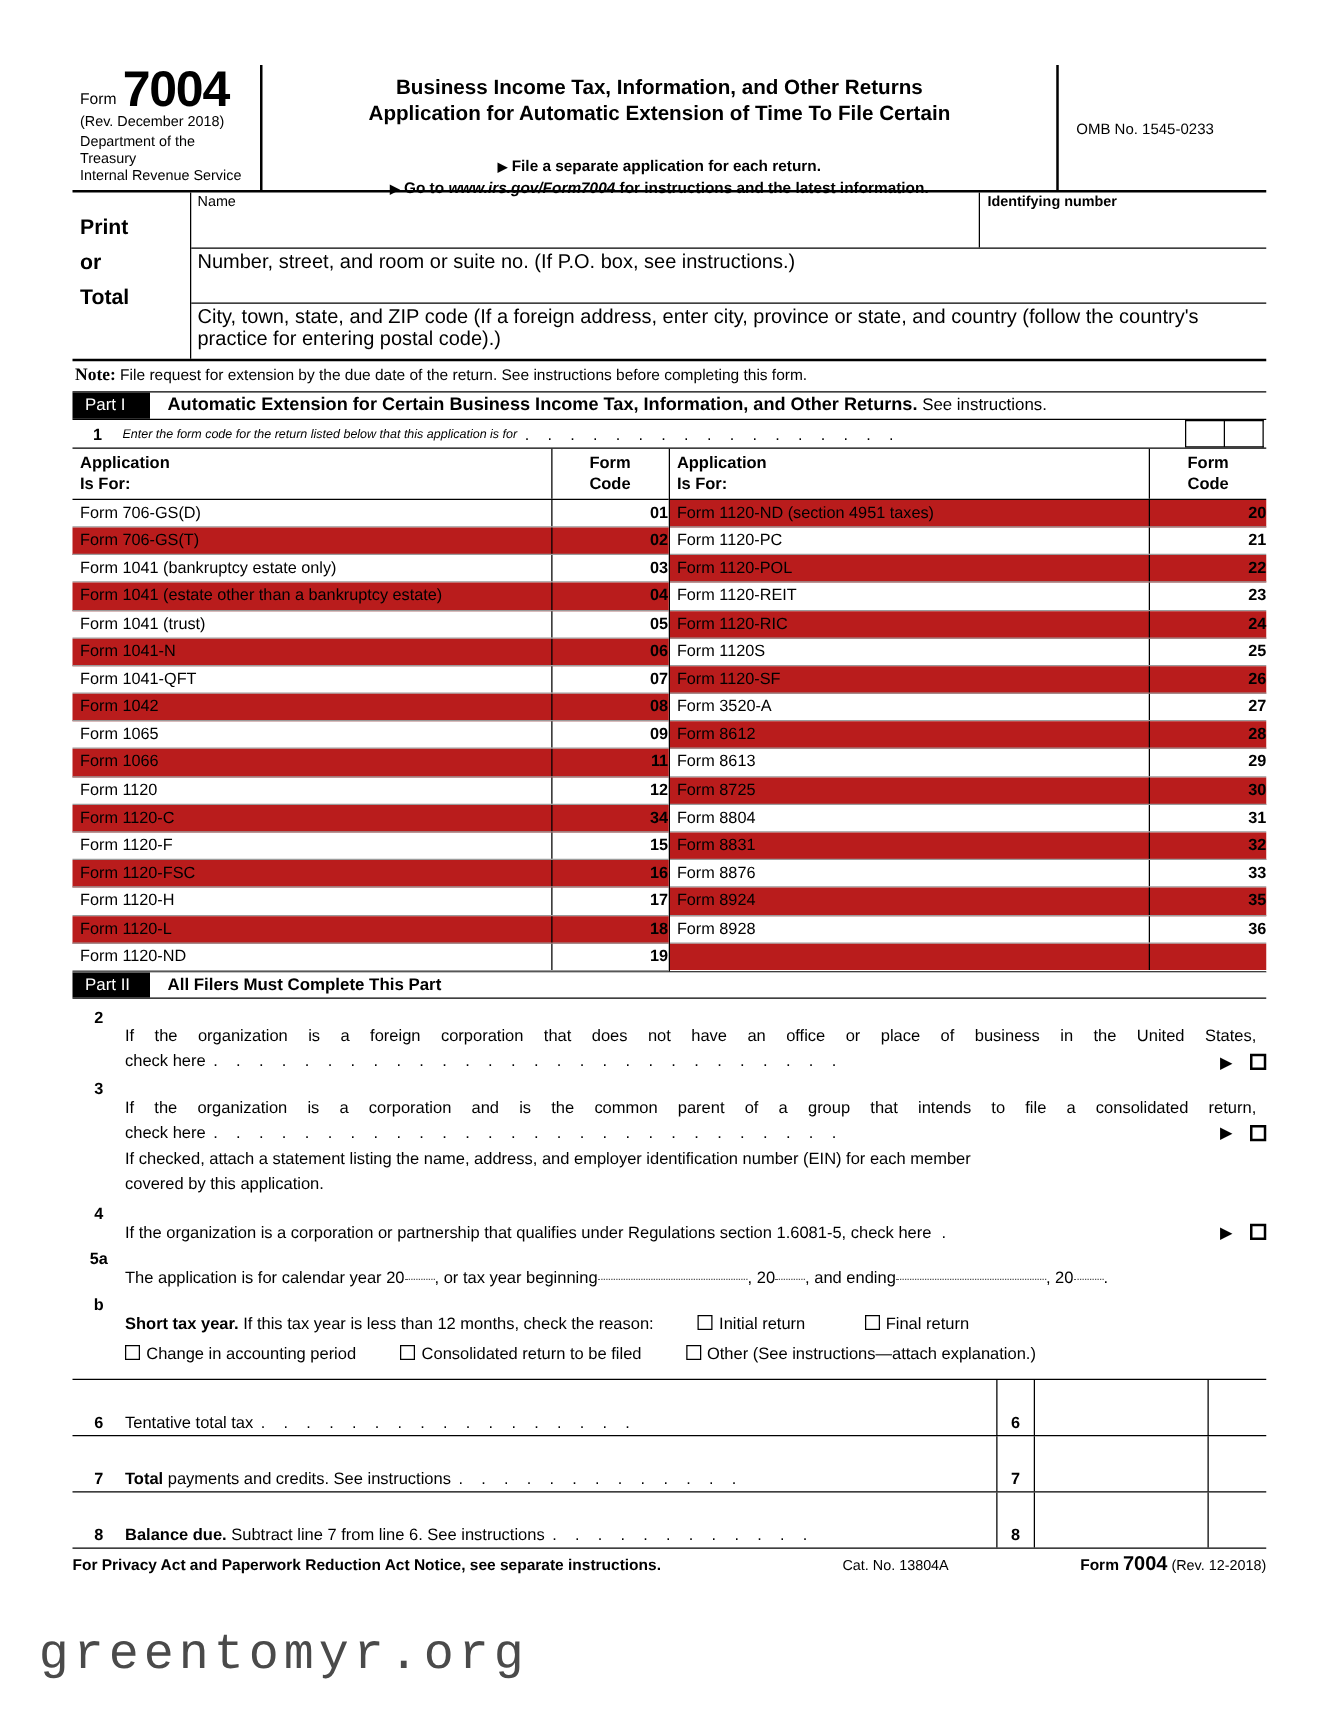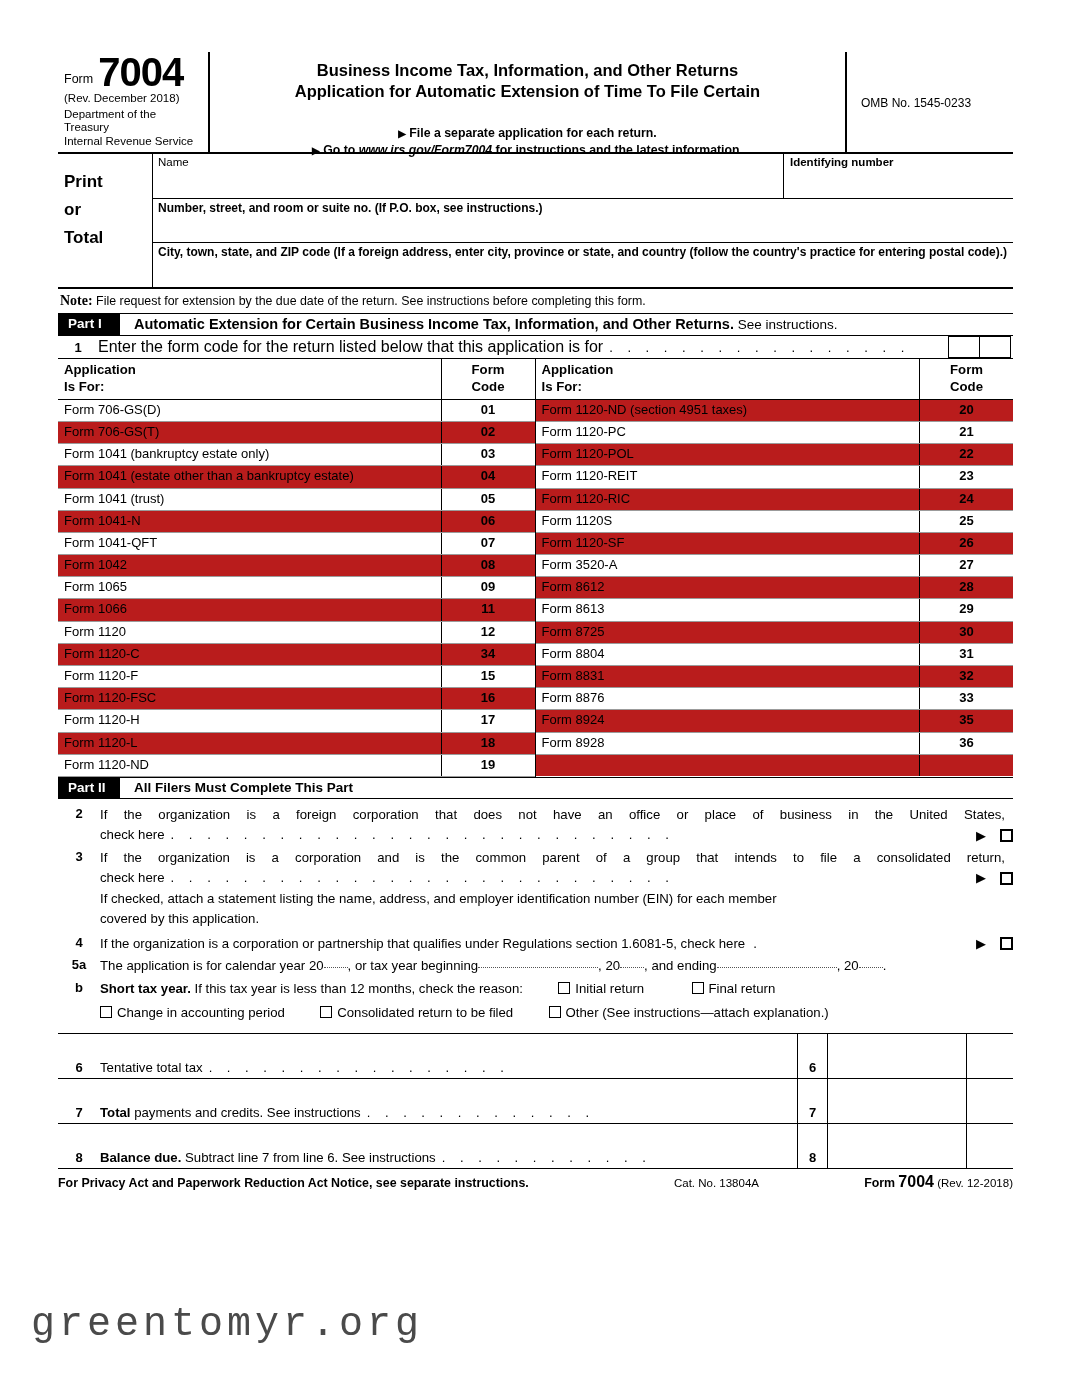--- a/index.html
+++ b/index.html
@@ -119,25 +119,24 @@
   }
   .pt-ident {
     width: 229px;
     font-size: 11.5px;
     font-weight: bold;
     padding: 2px 0 0 6px;
     box-sizing: border-box;
   }
   .pt-row {
     height: 44px;
-    font-size: 12px;
+    font-size: 16px;
     padding: 2px 0 0 5px;
     box-sizing: border-box;
     border-bottom: 1.2px solid #000;
-    font-weight: bold;
   }
   .pt-row.last { border-bottom: none; }
 
   
   .note {
     font-size: 12.4px;
     padding: 4px 0 4px 2px;
   }
   .note b { font-size: 14px; font-family: Liberation Serif, serif; }
 
@@ -146,21 +145,21 @@
     display: flex;
     align-items: stretch;
     border-top: 1.5px solid #000;
     border-bottom: 1.5px solid #000;
     background: #ffffff;
   }
   .part-tag {
     background: #000;
     color: #fff;
     font-size: 13.5px;
-    font-weight: bold;
+    font-weight: normal;
     padding: 2px 10px 3px 10px;
     min-width: 62px;
     box-sizing: border-box;
   }
   .part-title {
     font-size: 14.5px;
     font-weight: bold;
     padding: 2px 0 3px 14px;
   }
   .part-title .reg { font-weight: normal; font-size: 13.5px; }
@@ -173,22 +172,23 @@
     border-bottom: 1.5px solid #000;
     position: relative;
   }
   .l1-num {
     width: 40px;
     text-align: center;
     font-size: 13px;
     font-weight: bold;
   }
   .l1-txt {
-    font-size: 16px;
+    font-size: 10px;
     white-space: nowrap;
+    font-style: italic;
   }
   .leader {
     flex: 1;
     font-size: 13px;
     letter-spacing: 5.5px;
     overflow: hidden;
     white-space: nowrap;
     padding-left: 6px;
     color: #000;
   }
@@ -246,40 +246,40 @@
     flex: 1;
     font-size: 13px;
     padding: 2px 0 0 6px;
     border-right: 1.2px solid #000;
     box-sizing: border-box;
   }
   .ct-row .c2 {
     width: 93px;
     font-size: 13px;
     font-weight: bold;
-    text-align: center;
+    text-align: right;
     padding-top: 2px;
     box-sizing: border-box;
   }
 
   
   .p2 { font-size: 13.2px; }
   .qrow {
     display: flex;
     align-items: flex-start;
   }
   .qnum {
     width: 42px;
     text-align: center;
     font-weight: bold;
     font-size: 13px;
     flex-shrink: 0;
     padding-top: 1px;
   }
-  .qbody { flex: 1; }
+  .qbody { flex: 1; margin-top: 14px; }
   .qtext-justify {
     text-align: justify;
     text-align-last: justify;
     font-size: 13.2px;
     line-height: 1.55;
     padding-right: 8px;
   }
   .qline2 {
     display: flex;
     align-items: center;

